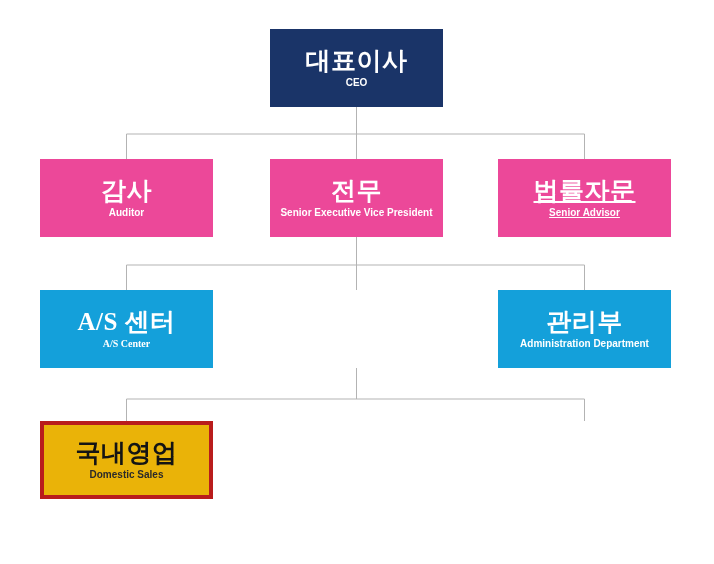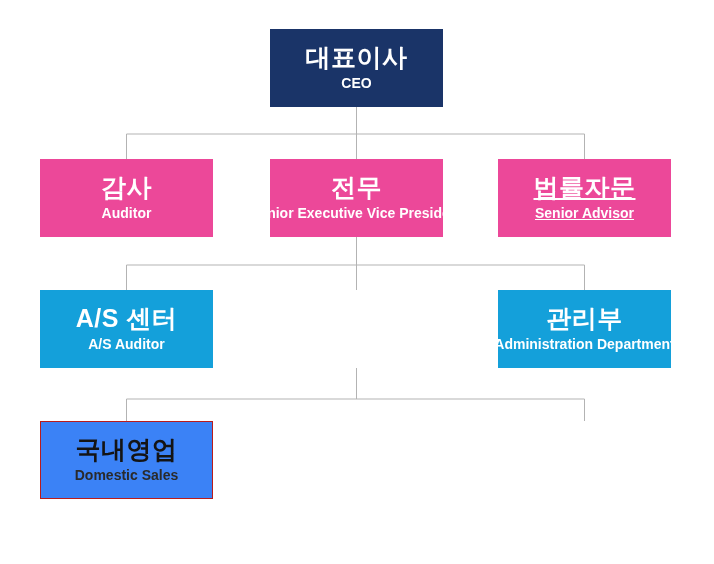--- a/index.html
+++ b/index.html
@@ -35,41 +35,41 @@
   }
   .node .title {
     font-weight: bold;
     font-size: 25px;
     line-height: 1.1;
     letter-spacing: 0.5px;
     white-space: nowrap;
   }
   .node .subtitle {
     font-weight: bold;
-    font-size: 14px;
+    font-size: 10px;
     line-height: 1.2;
     margin-top: 3px;
     white-space: nowrap;
   }
   .lvl1 { background: #1a3468; color: #ffffff; }
   .lvl2 { background: #ec4899; color: #ffffff; }
   .lvl3 { background: #14a0da; color: #ffffff; }
   .lvl4 {
-    background: #3b82f6;
+    background: #eab308;
     color: #141414;
-    border: 1px solid #b91c1c;
+    border: 4px solid #b91c1c;
   }
   .lvl4 .subtitle { color: #2a2a2a; }
 
   
   .pos-ceo    { left: 270px; top: 29px;  }
   .pos-audit  { left: 40px;  top: 159px; }
   .pos-svp    { left: 270px; top: 159px; }
   .pos-legal  { left: 498px; top: 159px; text-decoration: underline; }
-  .pos-as     { left: 40px;  top: 290px; }
+  .pos-as     { left: 40px;  top: 290px; font-family: Liberation Serif, serif; }
   .pos-sales  { left: 270px; top: 290px; }
   .pos-admin  { left: 498px; top: 290px; text-align: center; }
   .pos-dom    { left: 40px;  top: 421px; }
   .pos-intl   { left: 498px; top: 421px; }
 </style>
 </head>
 <body>
 
 <div class="stage">
 
@@ -98,21 +98,21 @@
     <div class="title">전무</div>
     <div class="subtitle">Senior Executive Vice President</div>
   </div>
   <div class="node lvl2 pos-legal">
     <div class="title">법률자문</div>
     <div class="subtitle">Senior Advisor</div>
   </div>
 
   <div class="node lvl3 pos-as">
     <div class="title">A/S 센터</div>
-    <div class="subtitle">A/S Auditor</div>
+    <div class="subtitle">A/S Center</div>
   </div>
   <div class="node lvl3 pos-admin">
     <div class="title">관리부</div>
     <div class="subtitle">Administration Department</div>
   </div>
 
   <div class="node lvl4 pos-dom">
     <div class="title">국내영업</div>
     <div class="subtitle">Domestic Sales</div>
   </div>

